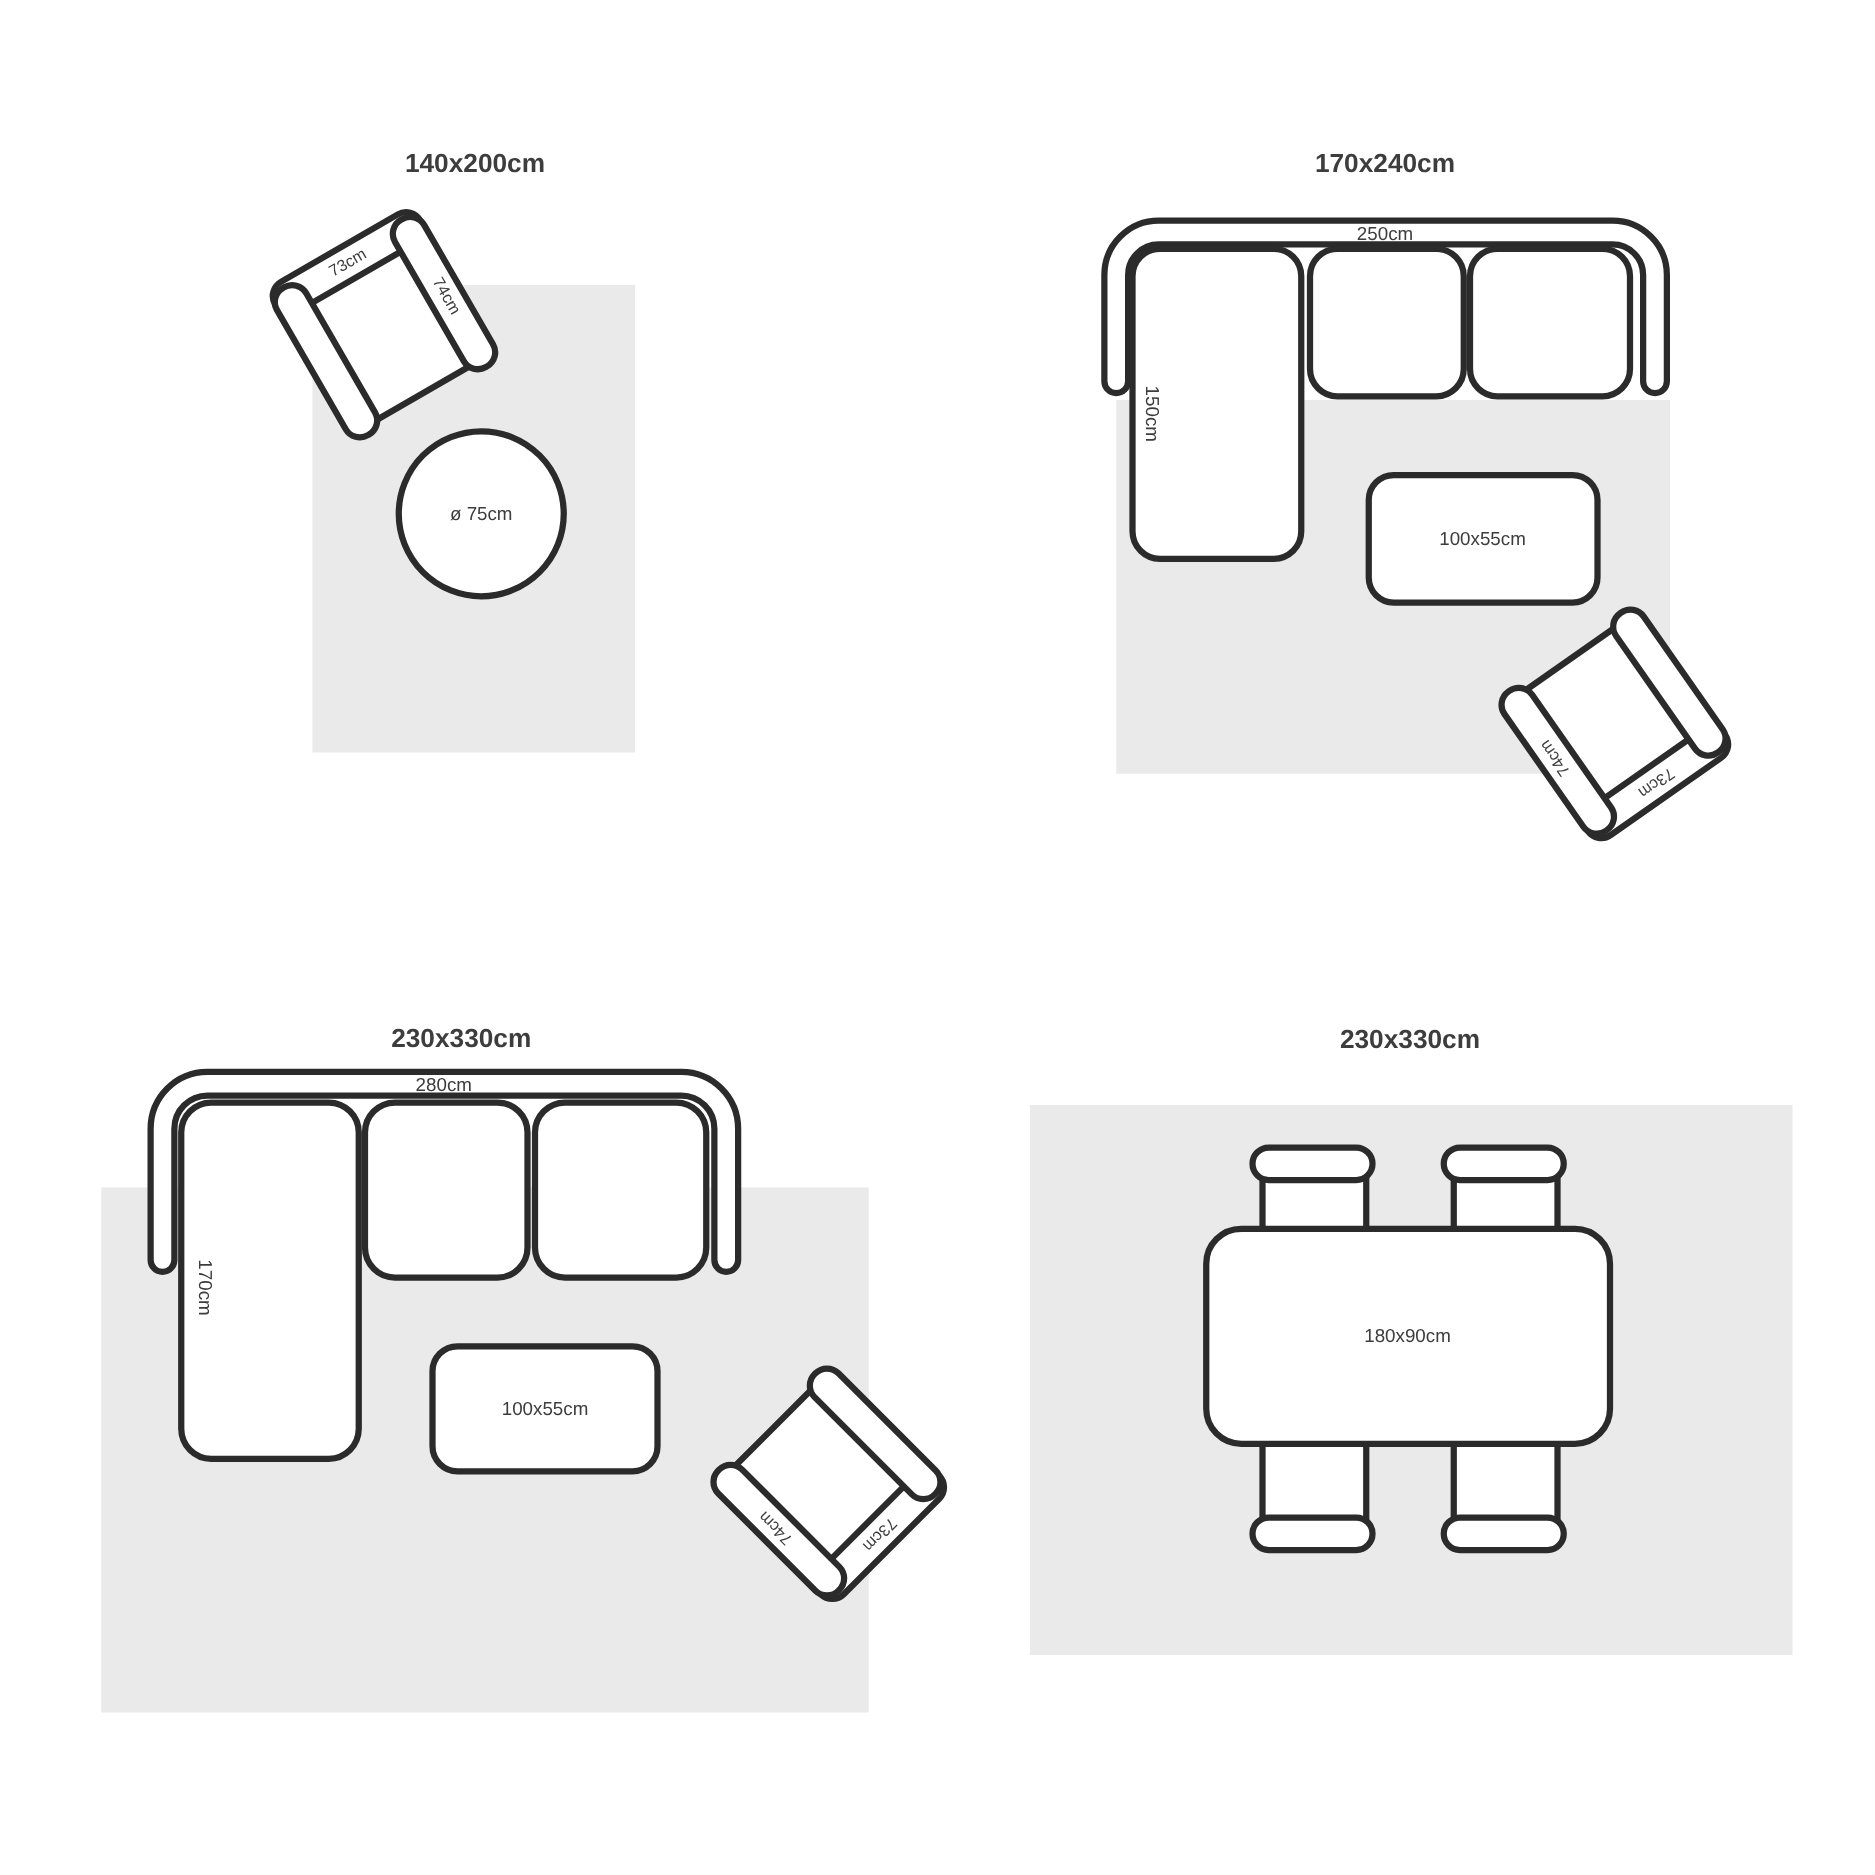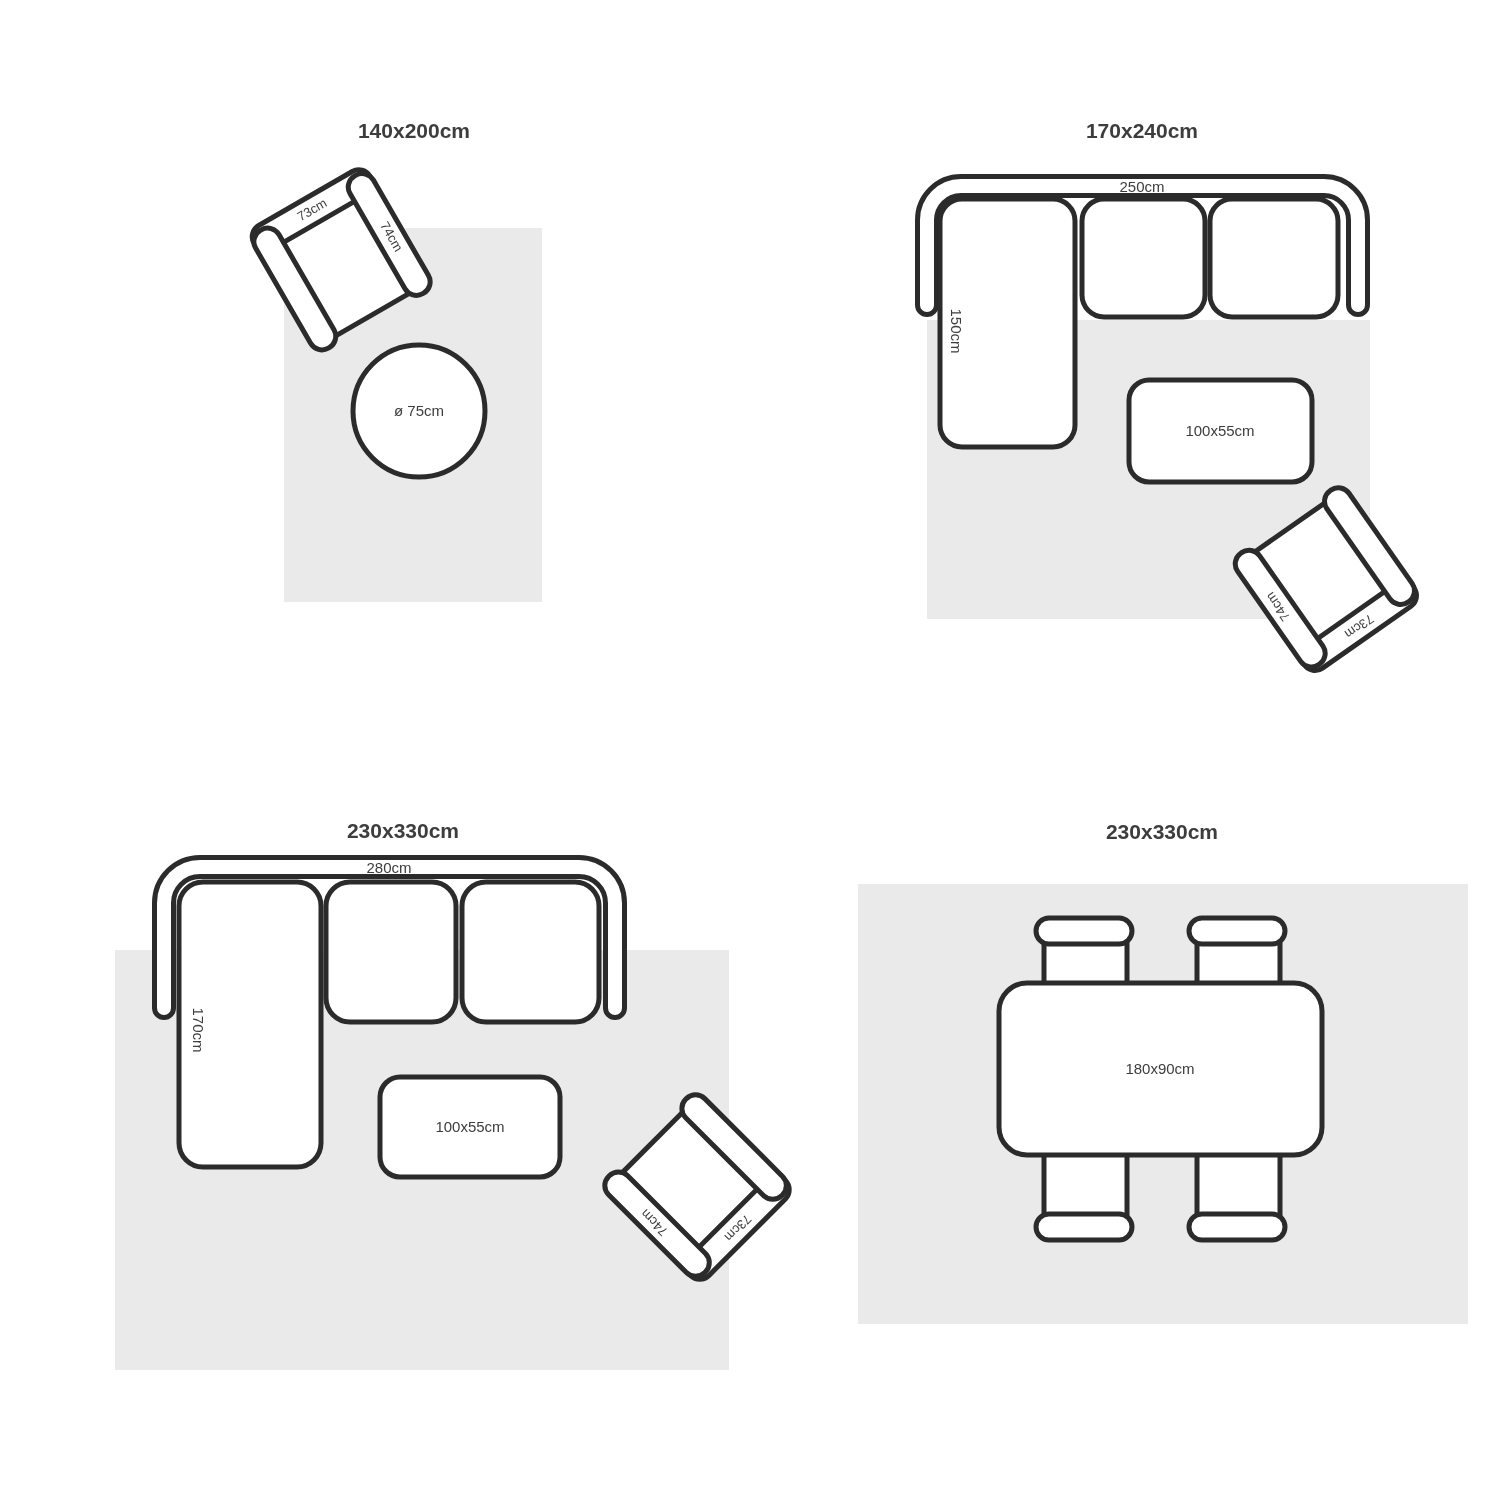--- a/index.html
+++ b/index.html
@@ -2,21 +2,21 @@
 <html style="--bg: #ffffff; --rug: #eaeaea; --outline: #2b2b2b; --furn: #ffffff; --text: #3d3d3d;"><head>
 <meta charset="utf-8">
 <style>
   html, body { margin: 0; padding: 0; }
   body {
     width: 1500px; height: 1500px;
     background: var(--bg, #ffffff);
     font-family: "Liberation Sans", sans-serif;
     overflow: hidden;
   }
-  #app { position: relative; width: 1200px; height: 1500px; padding-left: 34px; }
+  #app { position: relative; width: 1200px; height: 1500px; }
   svg { display: block; }
   .rug { fill: var(--rug, #eaeaea); }
   .fshape {
     fill: var(--furn, #ffffff);
     stroke: var(--outline, #2b2b2b);
     stroke-width: 5;
     stroke-linejoin: round;
   }
   .rail-outer {
     fill: none;

